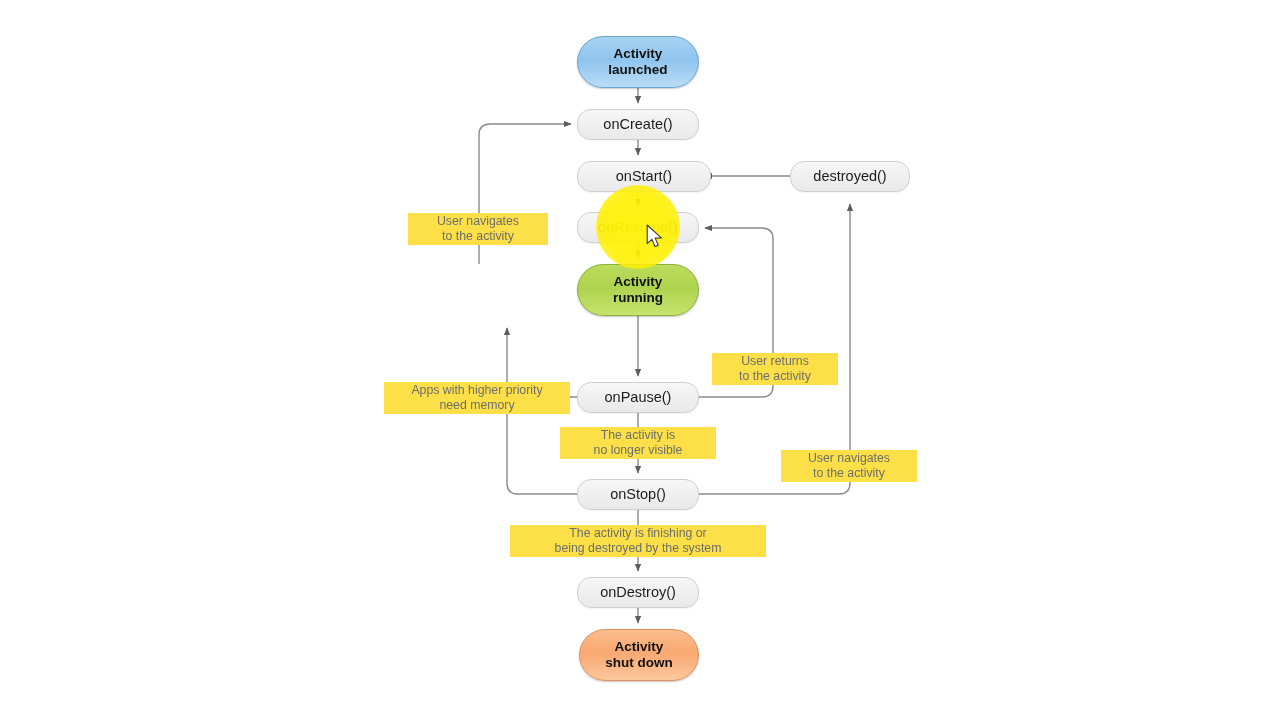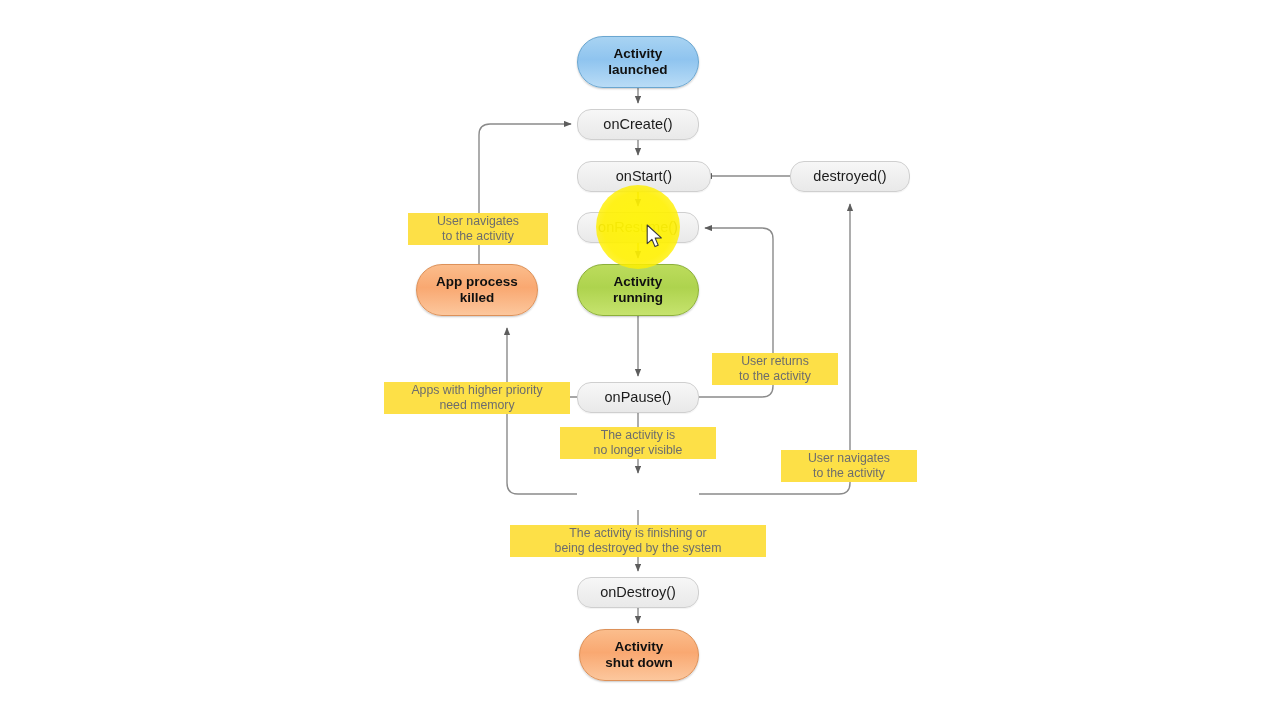--- a/index.html
+++ b/index.html
@@ -174,29 +174,28 @@
 
   <div class="node proc" style="left:772px; top:161px; width:120px; height:31px;">
     <span>destroyed()</span>
   </div>
 
   <div class="node pill green" style="left:559px; top:264px; width:122px; height:52px;">
     <span style="white-space:pre-line;">Activity
 running</span>
   </div>
 
-  <div class="node pill orange" style="left:398px; top:264px; width:122px; height:52px;">
-    <span style="white-space:pre-line;">App process
-killed</span>
-  </div>
 
   <div class="node proc" style="left:559px; top:382px; width:122px; height:31px;">
     <span>onPause()</span>
   </div>
 
+  <div class="node proc" style="left:559px; top:479px; width:122px; height:31px;">
+    <span>onStop()</span>
+  </div>
 
   <div class="node proc" style="left:559px; top:577px; width:122px; height:31px;">
     <span>onDestroy()</span>
   </div>
 
   <div class="node pill orange" style="left:561px; top:629px; width:120px; height:52px;">
     <span style="white-space:pre-line;">Activity
 shut down</span>
   </div>
 

